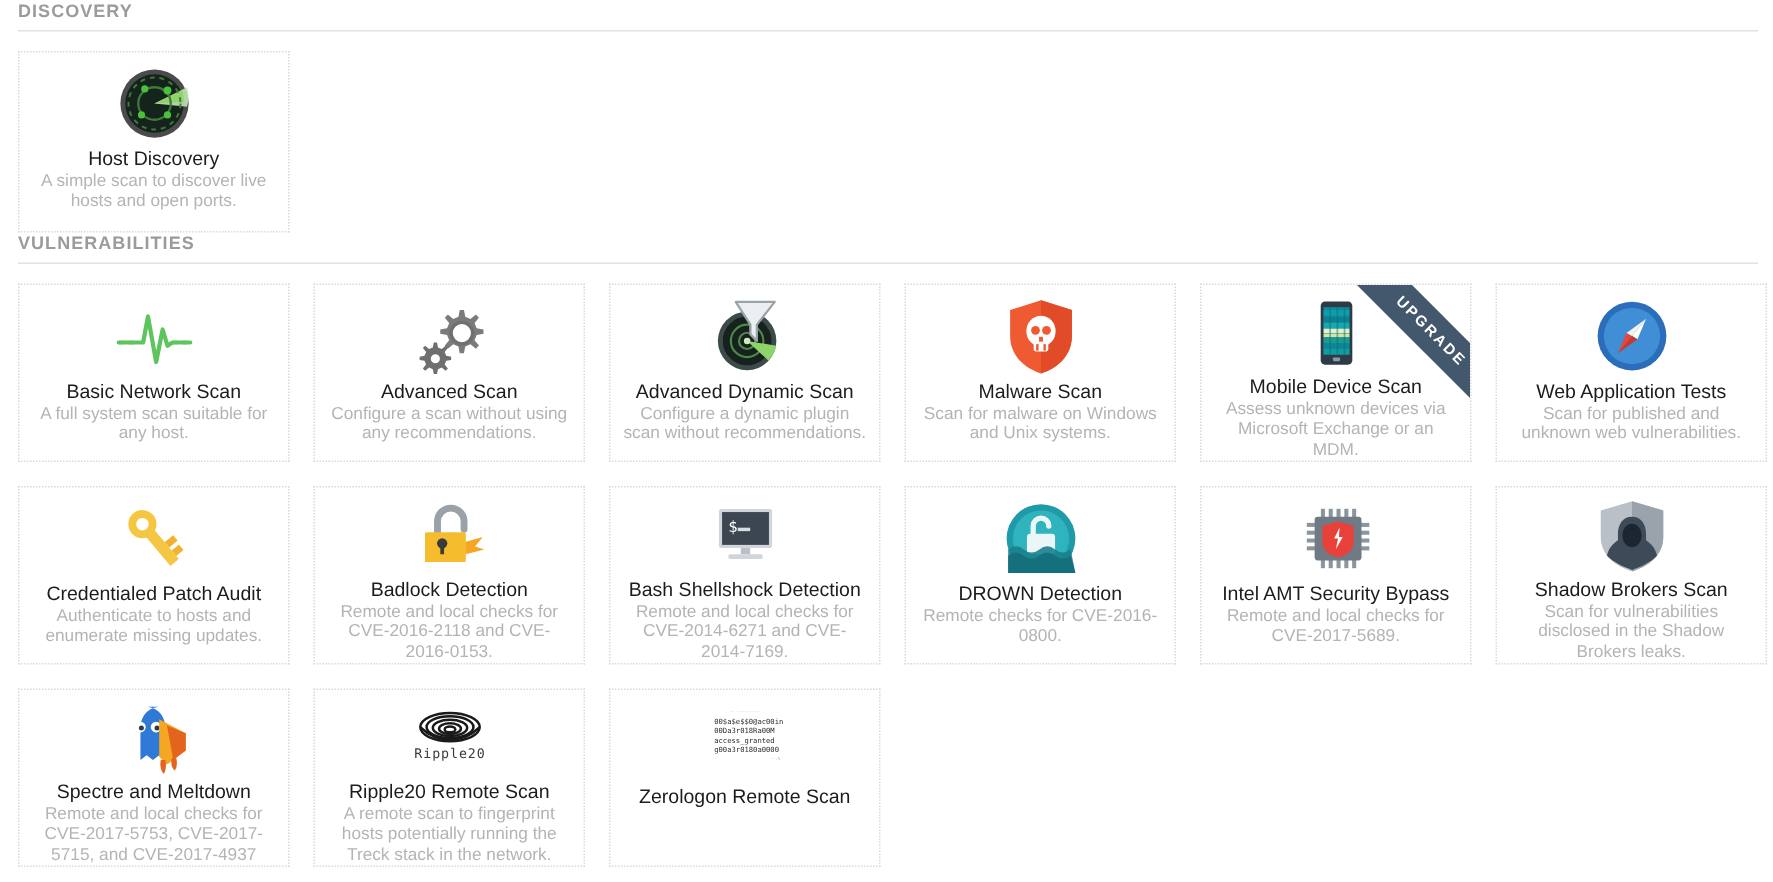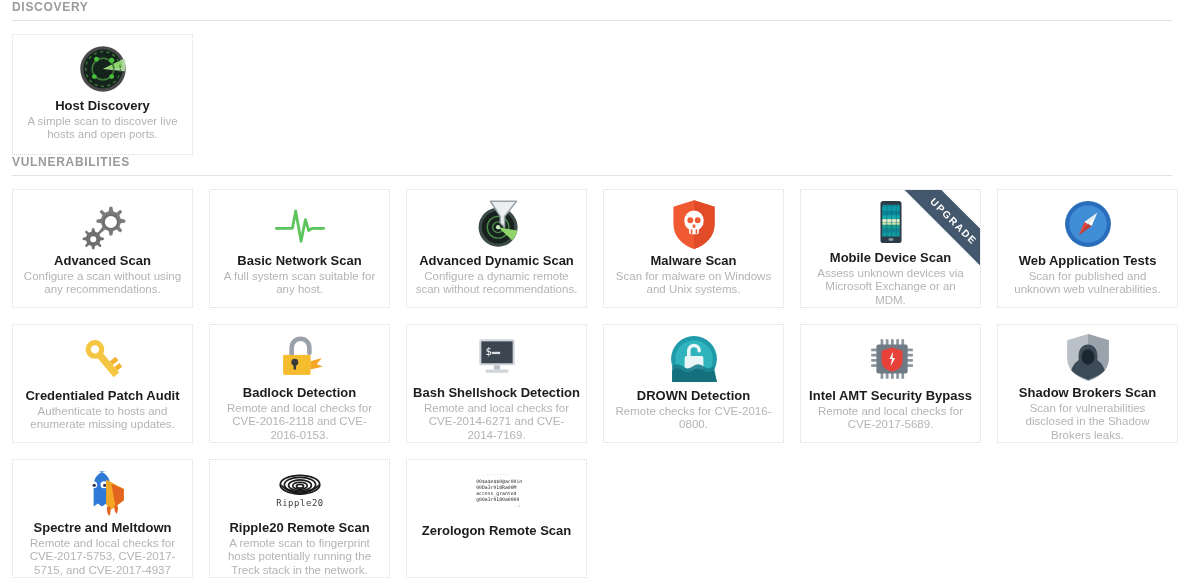--- a/index.html
+++ b/index.html
@@ -48,21 +48,21 @@
   .card.tall { height: 121px; }
   .card-icon {
     height: 56px;
     margin-top: 6px;
     display: flex;
     align-items: center;
     justify-content: center;
   }
   .card-title {
     font-size: 13px;
-    font-weight: bold;
+    font-weight: normal;
     color: #1c1c1c;
     text-align: center;
     line-height: 15px;
     margin-top: 1px;
     padding: 0 4px;
   }
   .card-desc {
     font-size: 11.5px;
     color: #b4b4b4;
     text-align: center;
@@ -130,59 +130,59 @@
           </div>
         </div>
       </div>
       <div class="section">
         <div class="section-head">VULNERABILITIES</div>
         <div class="section-rule"></div>
         <div class="grid">
           <div class="card">
             <div class="card-icon">
               <svg width="52" height="52" viewBox="0 0 48 48">
+                <path d="M2 28 L13 28 L17 28 L20 12 L25 40 L29 20 L32 30 L35 28 L46 28" fill="none" stroke="#5ec45e" stroke-width="2.6" stroke-linejoin="round" stroke-linecap="round"></path>
+                <path d="M2 28 L13 28 M35 28 L46 28" stroke="#5ec45e" stroke-width="2.2" stroke-dasharray="3 3"></path>
+              </svg>
+            </div>
+            <div class="card-title">Basic Network Scan</div>
+            <div class="card-desc">A full system scan suitable for any host.</div>
+          </div>
+          <div class="card">
+            <div class="card-icon">
+              <svg width="52" height="52" viewBox="0 0 48 48">
                 <g fill="#7b7b7b">
                   <path d="M30 8 l2.6 0 .8 4.2 3.2 1.3 3.3-2.7 1.9 1.9-2.7 3.3 1.3 3.2 4.2.8 0 2.6-4.2.8-1.3 3.2 2.7 3.3-1.9 1.9-3.3-2.7-3.2 1.3-.8 4.2-2.6 0-.8-4.2-3.2-1.3-3.3 2.7-1.9-1.9 2.7-3.3-1.3-3.2-4.2-.8 0-2.6 4.2-.8 1.3-3.2-2.7-3.3 1.9-1.9 3.3 2.7 3.2-1.3z"></path>
                 </g>
                 <circle cx="31.3" cy="22.2" r="6.6" fill="#fff"></circle>
                 <circle cx="31.3" cy="22.2" r="6.6" fill="none" stroke="#6f6f6f" stroke-width="2"></circle>
                 <g fill="#6f6f6f">
                   <path d="M14 28 l2 0 .6 3 2.3 1 2.4-2 1.4 1.4-2 2.4 1 2.3 3 .6 0 2-3 .6-1 2.3 2 2.4-1.4 1.4-2.4-2-2.3 1-.6 3-2 0-.6-3-2.3-1-2.4 2-1.4-1.4 2-2.4-1-2.3-3-.6 0-2 3-.6 1-2.3-2-2.4 1.4-1.4 2.4 2 2.3-1z"></path>
                 </g>
                 <circle cx="15" cy="38" r="3.6" fill="#fff"></circle>
                 <circle cx="15" cy="38" r="3.6" fill="none" stroke="#6f6f6f" stroke-width="1.6"></circle>
               </svg>
             </div>
             <div class="card-title">Advanced Scan</div>
             <div class="card-desc">Configure a scan without using any recommendations.</div>
-          </div>
-          <div class="card">
-            <div class="card-icon">
-              <svg width="52" height="52" viewBox="0 0 48 48">
-                <path d="M2 28 L13 28 L17 28 L20 12 L25 40 L29 20 L32 30 L35 28 L46 28" fill="none" stroke="#5ec45e" stroke-width="2.6" stroke-linejoin="round" stroke-linecap="round"></path>
-                <path d="M2 28 L13 28 M35 28 L46 28" stroke="#5ec45e" stroke-width="2.2" stroke-dasharray="3 3"></path>
-              </svg>
-            </div>
-            <div class="card-title">Basic Network Scan</div>
-            <div class="card-desc">A full system scan suitable for any host.</div>
           </div>
           <div class="card">
             <div class="card-icon">
               <svg width="52" height="52" viewBox="0 0 48 48">
                 <circle cx="25" cy="27" r="18" fill="#3c4a4a"></circle>
                 <circle cx="25" cy="27" r="15" fill="#17211d"></circle>
                 <circle cx="25" cy="27" r="10" fill="none" stroke="#4b8a4b" stroke-width="1.3"></circle>
                 <circle cx="25" cy="27" r="5" fill="none" stroke="#4b8a4b" stroke-width="1.3"></circle>
                 <path d="M25 27 L43 30 A18 18 0 0 1 38 39 Z" fill="#8fd46a"></path>
                 <circle cx="25" cy="27" r="2" fill="#cfe9c0"></circle>
                 <path d="M18 3 L42 3 L31 17 L31 27 L27 23 L27 17 Z" fill="#eceff1" stroke="#9aa3a8" stroke-width="1.4" stroke-linejoin="round"></path>
               </svg>
             </div>
             <div class="card-title">Advanced Dynamic Scan</div>
-            <div class="card-desc">Configure a dynamic remote scan without recommendations.</div>
+            <div class="card-desc">Configure a dynamic plugin scan without recommendations.</div>
           </div>
           <div class="card">
             <div class="card-icon">
               <svg width="52" height="52" viewBox="0 0 48 48">
                 <path d="M24 2 L43 8 L43 24 C43 36 34 44 24 47 C14 44 5 36 5 24 L5 8 Z" fill="#f05a33"></path>
                 <path d="M24 2 L43 8 L43 24 C43 36 34 44 24 47 Z" fill="#e14b28"></path>
                 <ellipse cx="24" cy="21" rx="9" ry="9.5" fill="#fff"></ellipse>
                 <rect x="19.5" y="28" width="9" height="5.5" rx="1.6" fill="#fff"></rect>
                 <circle cx="20.6" cy="20.5" r="2.7" fill="#f05a33"></circle>
                 <circle cx="27.4" cy="20.5" r="2.7" fill="#f05a33"></circle>

